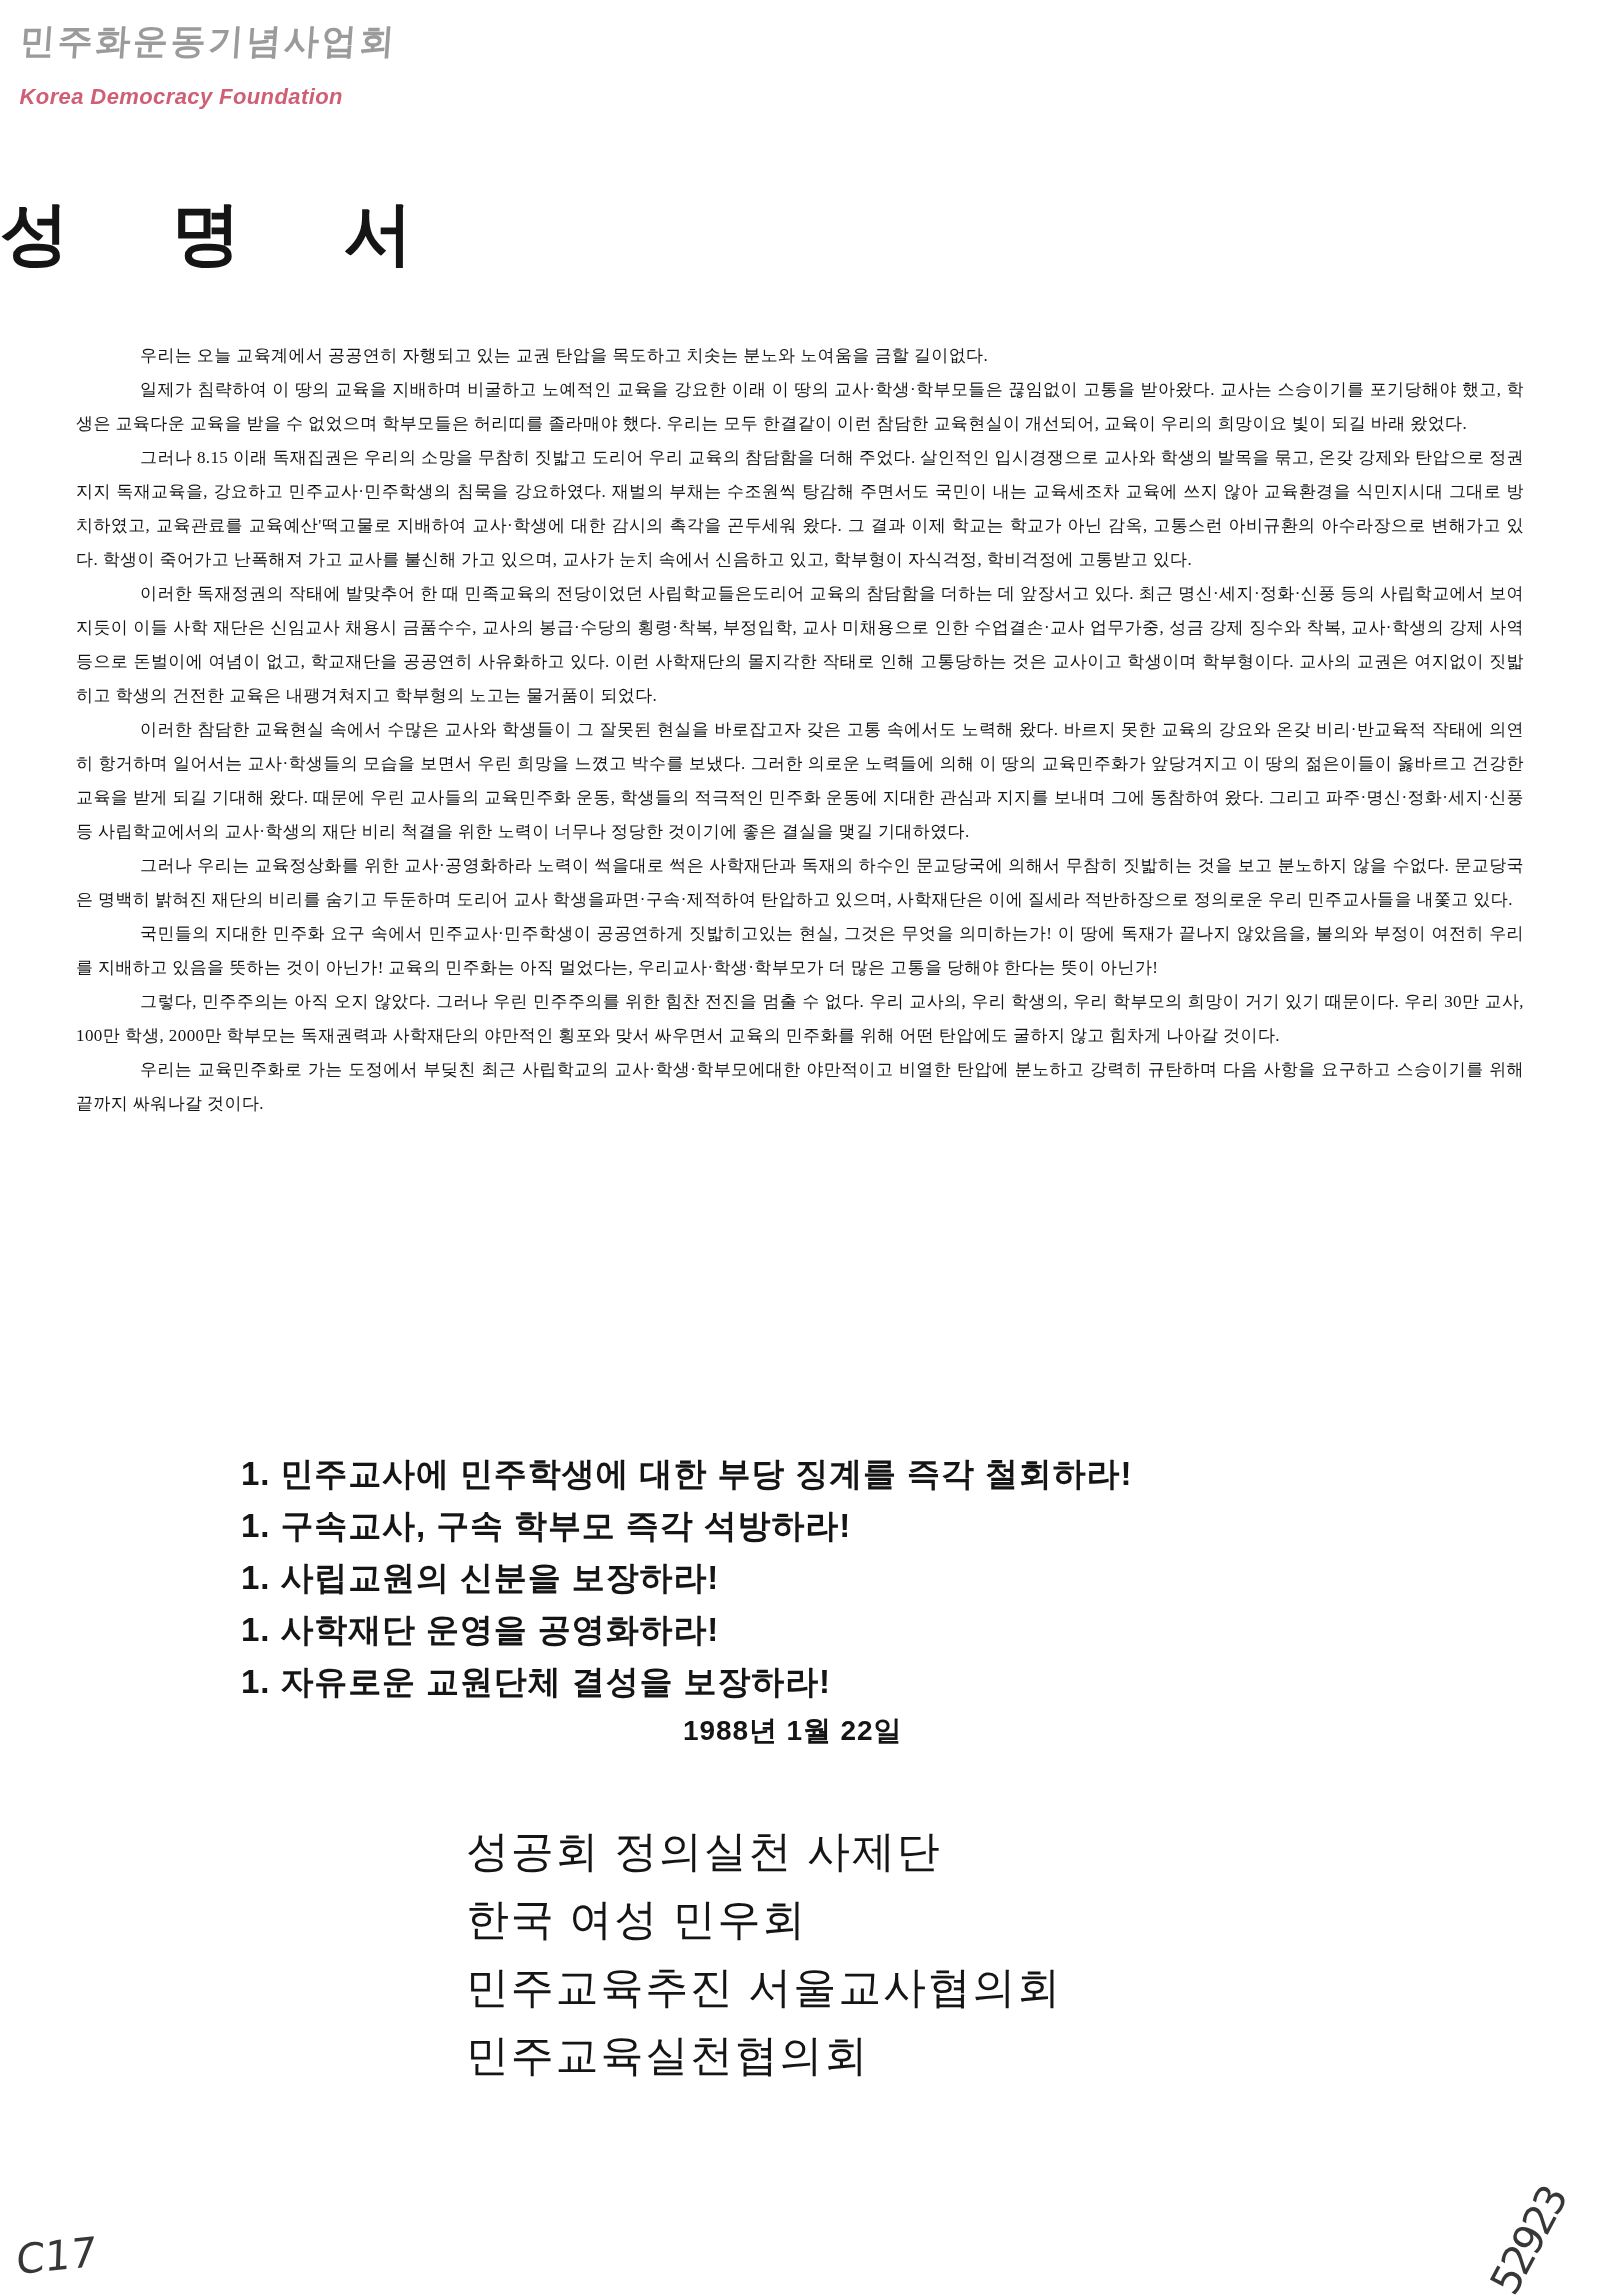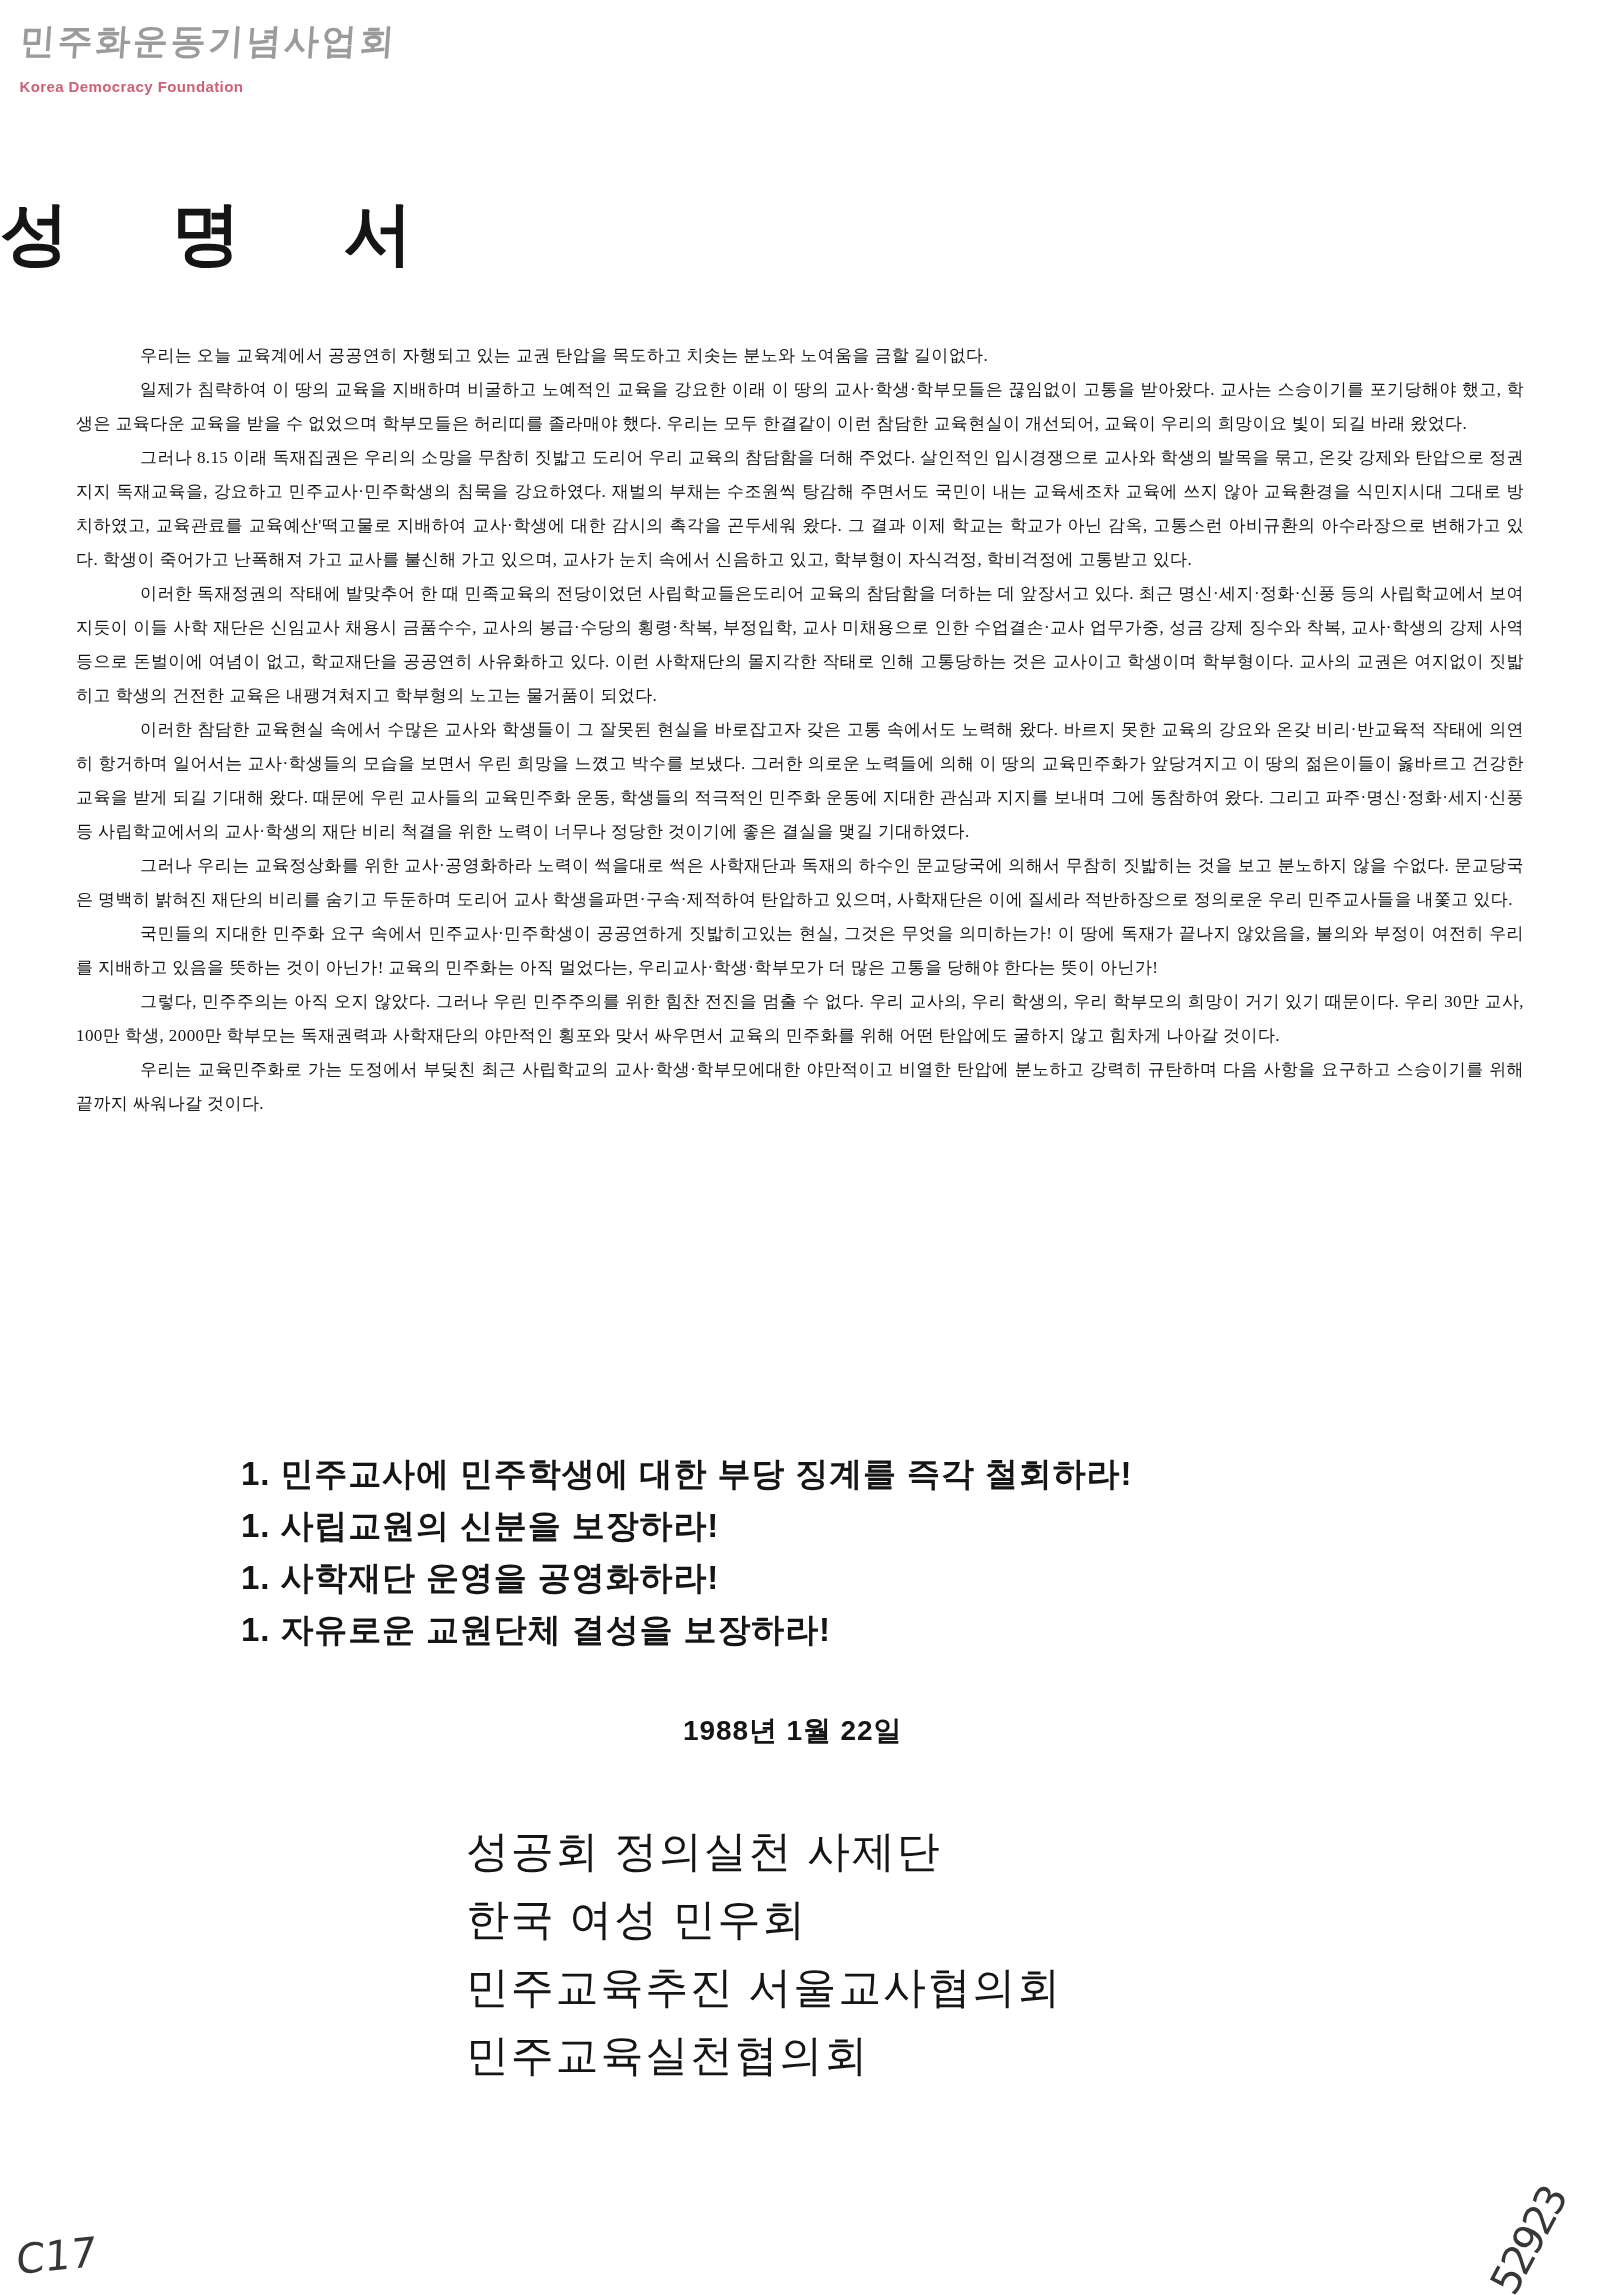--- a/index.html
+++ b/index.html
@@ -26,24 +26,25 @@
   .logo-korean {
     font-family: "Liberation Serif", serif;
     font-size: 35px;
     font-weight: 700;
     letter-spacing: 2.7px;
     color: var(--logo-gray);
     transform: skewX(-4deg);
     line-height: 1.1;
   }
   .logo-english {
-    margin-top: 16px;
+    margin-top: 22px;
     font-family: "Liberation Sans", sans-serif;
+    font-style: italic;
     font-weight: 700;
-    font-size: 15px;
+    font-size: 22px;
     letter-spacing: 0.4px;
     color: var(--logo-pink);
   }
 
   
   .doc-title {
     position: absolute;
     top: 188px;
     left: 0;
     width: 1608px;
@@ -148,20 +149,21 @@
       <p class="body-para">이러한 독재정권의 작태에 발맞추어 한 때 민족교육의 전당이었던 사립학교들은도리어 교육의 참담함을 더하는 데 앞장서고 있다. 최근 명신·세지·정화·신풍 등의 사립학교에서 보여지듯이 이들 사학 재단은 신임교사 채용시 금품수수, 교사의 봉급·수당의 횡령·착복, 부정입학, 교사 미채용으로 인한 수업결손·교사 업무가중, 성금 강제 징수와 착복, 교사·학생의 강제 사역 등으로 돈벌이에 여념이 없고, 학교재단을 공공연히 사유화하고 있다. 이런 사학재단의 몰지각한 작태로 인해 고통당하는 것은 교사이고 학생이며 학부형이다. 교사의 교권은 여지없이 짓밟히고 학생의 건전한 교육은 내팽겨쳐지고 학부형의 노고는 물거품이 되었다.</p>
       <p class="body-para">이러한 참담한 교육현실 속에서 수많은 교사와 학생들이 그 잘못된 현실을 바로잡고자 갖은 고통 속에서도 노력해 왔다. 바르지 못한 교육의 강요와 온갖 비리·반교육적 작태에 의연히 항거하며 일어서는 교사·학생들의 모습을 보면서 우린 희망을 느꼈고 박수를 보냈다. 그러한 의로운 노력들에 의해 이 땅의 교육민주화가 앞당겨지고 이 땅의 젊은이들이 옳바르고 건강한 교육을 받게 되길 기대해 왔다. 때문에 우린 교사들의 교육민주화 운동, 학생들의 적극적인 민주화 운동에 지대한 관심과 지지를 보내며 그에 동참하여 왔다. 그리고 파주·명신·정화·세지·신풍 등 사립학교에서의 교사·학생의 재단 비리 척결을 위한 노력이 너무나 정당한 것이기에 좋은 결실을 맺길 기대하였다.</p>
       <p class="body-para">그러나 우리는 교육정상화를 위한 교사·공영화하라 노력이 썩을대로 썩은 사학재단과 독재의 하수인 문교당국에 의해서 무참히 짓밟히는 것을 보고 분노하지 않을 수없다. 문교당국은 명백히 밝혀진 재단의 비리를 숨기고 두둔하며 도리어 교사 학생을파면·구속·제적하여 탄압하고 있으며, 사학재단은 이에 질세라 적반하장으로 정의로운 우리 민주교사들을 내쫓고 있다.</p>
       <p class="body-para">국민들의 지대한 민주화 요구 속에서 민주교사·민주학생이 공공연하게 짓밟히고있는 현실, 그것은 무엇을 의미하는가! 이 땅에 독재가 끝나지 않았음을, 불의와 부정이 여전히 우리를 지배하고 있음을 뜻하는 것이 아닌가! 교육의 민주화는 아직 멀었다는, 우리교사·학생·학부모가 더 많은 고통을 당해야 한다는 뜻이 아닌가!</p>
       <p class="body-para">그렇다, 민주주의는 아직 오지 않았다. 그러나 우린 민주주의를 위한 힘찬 전진을 멈출 수 없다. 우리 교사의, 우리 학생의, 우리 학부모의 희망이 거기 있기 때문이다. 우리 30만 교사, 100만 학생, 2000만 학부모는 독재권력과 사학재단의 야만적인 횡포와 맞서 싸우면서 교육의 민주화를 위해 어떤 탄압에도 굴하지 않고 힘차게 나아갈 것이다.</p>
       <p class="body-para">우리는 교육민주화로 가는 도정에서 부딪친 최근 사립학교의 교사·학생·학부모에대한 야만적이고 비열한 탄압에 분노하고 강력히 규탄하며 다음 사항을 요구하고 스승이기를 위해 끝까지 싸워나갈 것이다.</p>
     </div>
 
   <div class="demands">
       <div class="demand-line">1. 민주교사에 민주학생에 대한 부당 징계를 즉각 철회하라!</div>
+      <div class="demand-line">1. 구속교사, 구속 학부모 즉각 석방하라!</div>
       <div class="demand-line">1. 사립교원의 신분을 보장하라!</div>
       <div class="demand-line">1. 사학재단 운영을 공영화하라!</div>
       <div class="demand-line">1. 자유로운 교원단체 결성을 보장하라!</div>
     </div>
 
   <div class="date-line">1988년 1월 22일</div>
 
   <div class="signatories">
       <div class="signatory-line">성공회 정의실천 사제단</div>
       <div class="signatory-line">한국 여성 민우회</div>

